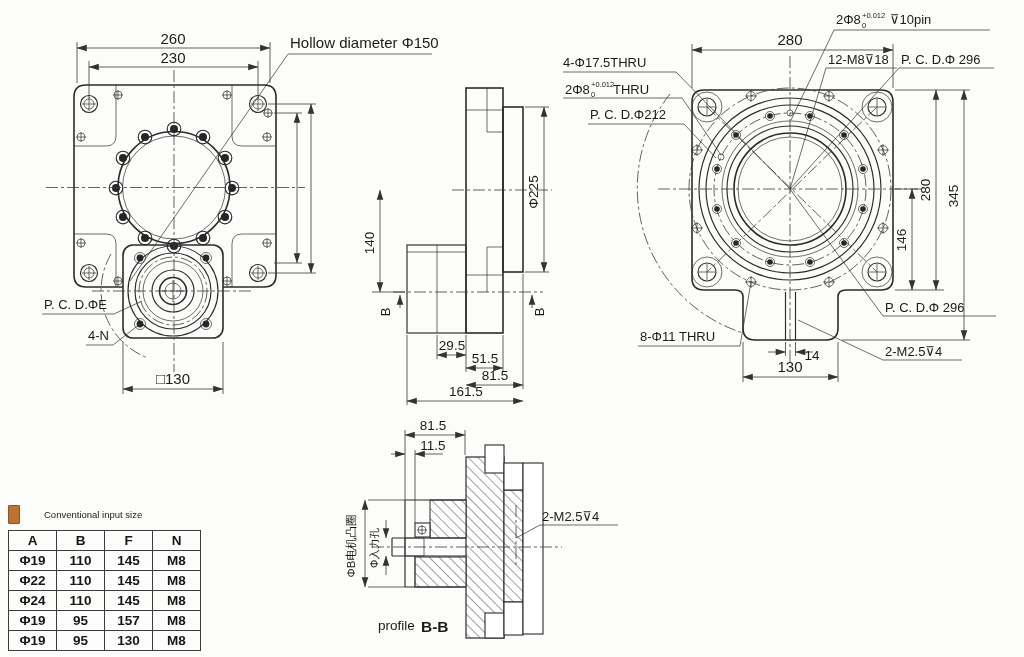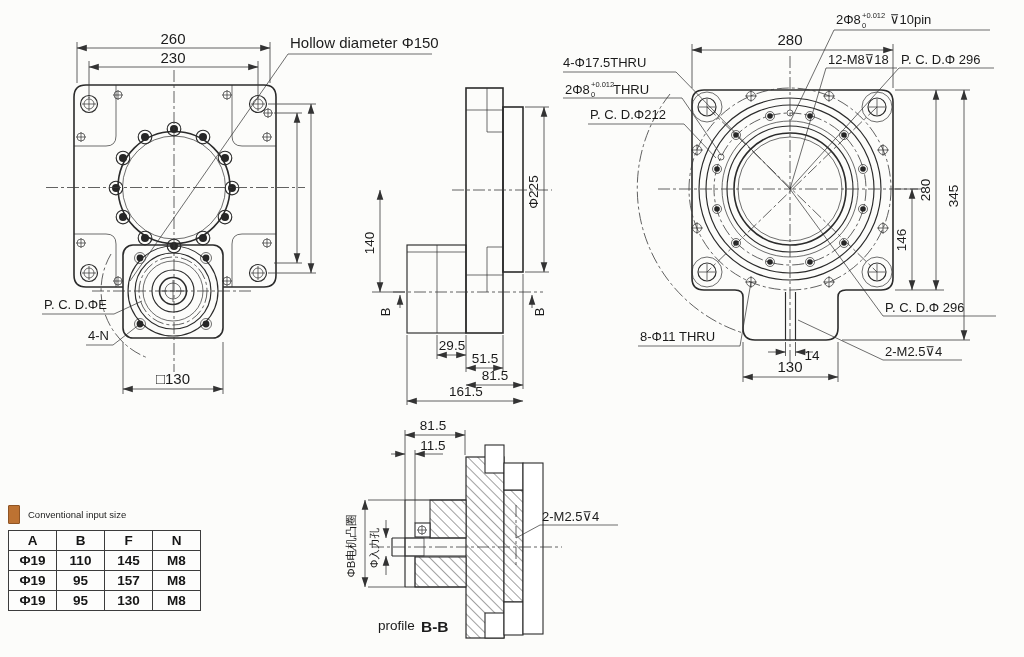--- a/index.html
+++ b/index.html
@@ -11,21 +11,21 @@
   .big{font-size:15px;}
   .sup{font-size:7.5px;}
   .s1{stroke:#2b2b2b;stroke-width:1.6;fill:none;}
   .s2{stroke:#2b2b2b;stroke-width:1.15;fill:none;}
   .s3{stroke:#2f2f2f;stroke-width:0.7;fill:none;}
   .cl{stroke:#3a3a3a;stroke-width:0.8;fill:none;stroke-dasharray:12 3 3 3;}
   .dim{stroke:#3a3a3a;stroke-width:0.8;fill:none;}
   .wf{fill:#ffffff;stroke:#2b2b2b;stroke-width:1.1;}
   .dark{fill:#262626;stroke:none;}
   
-  .tbl-title{position:absolute;left:8px;top:505px;display:flex;align-items:center;gap:8px;}
+  .tbl-title{position:absolute;left:8px;top:505px;display:flex;align-items:center;gap:24px;}
   .swatch{display:inline-block;width:10px;height:17px;border-radius:1px;}
   .tbl-title span.txt{font-size:9.5px;color:#222;}
   table.inp{position:absolute;left:8px;top:530px;border-collapse:collapse;background:#fdfdfc;}
   table.inp th,table.inp td{border:1.4px solid #3c3c3c;width:47px;height:19px;text-align:center;
      font-size:13.5px;font-weight:bold;color:#161616;padding:0;}
 </style>
 </head>
 <body>
 
 
@@ -454,20 +454,32 @@
     </tr>
   </thead>
   <tbody>
     <tr>
       <td>Φ19</td>
       <td>110</td>
       <td>145</td>
       <td>M8</td>
     </tr>
     <tr>
+      <td>Φ22</td>
+      <td>110</td>
+      <td>145</td>
+      <td>M8</td>
+    </tr>
+    <tr>
+      <td>Φ24</td>
+      <td>110</td>
+      <td>145</td>
+      <td>M8</td>
+    </tr>
+    <tr>
       <td>Φ19</td>
       <td>95</td>
       <td>157</td>
       <td>M8</td>
     </tr>
     <tr>
       <td>Φ19</td>
       <td>95</td>
       <td>130</td>
       <td>M8</td>

